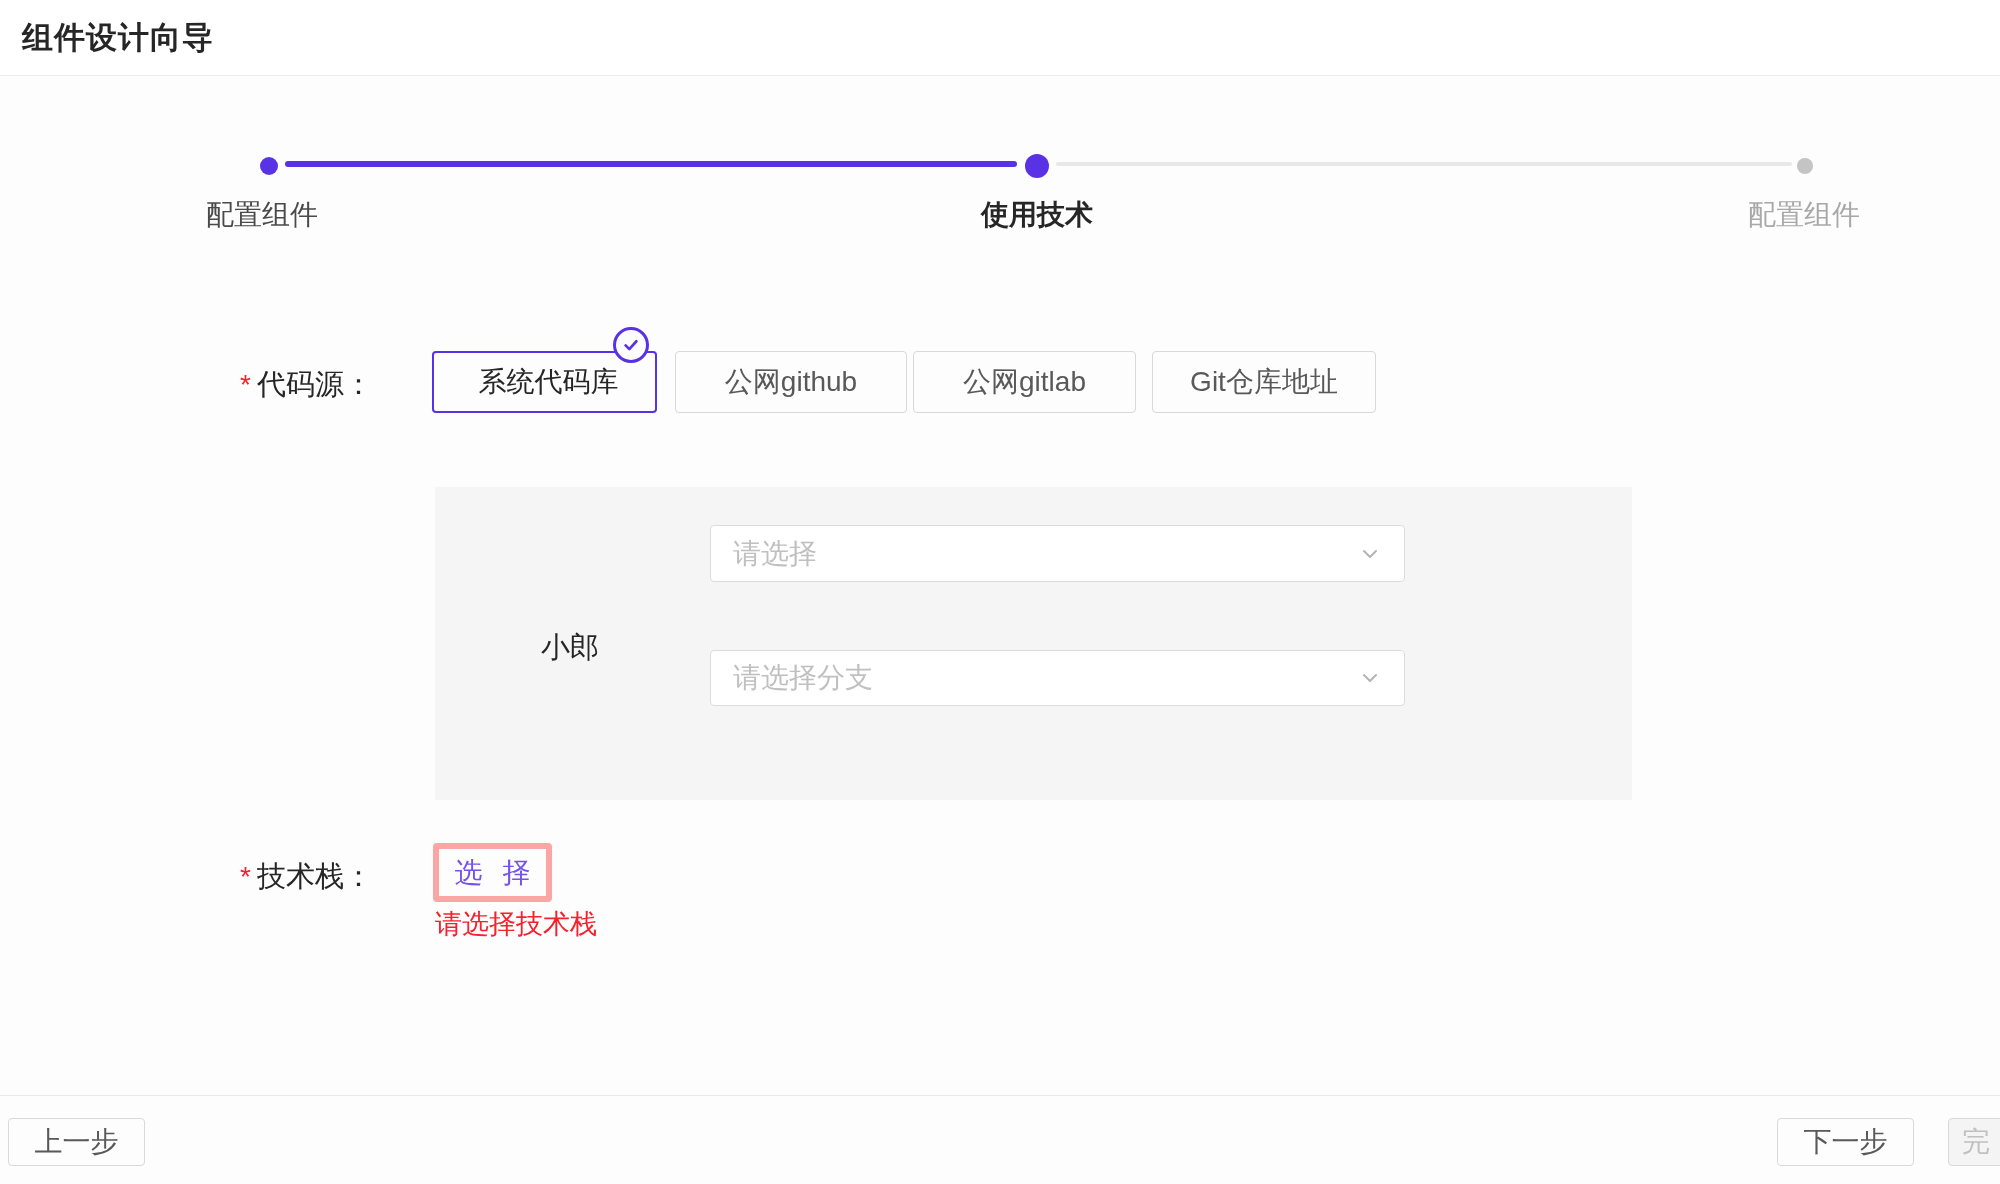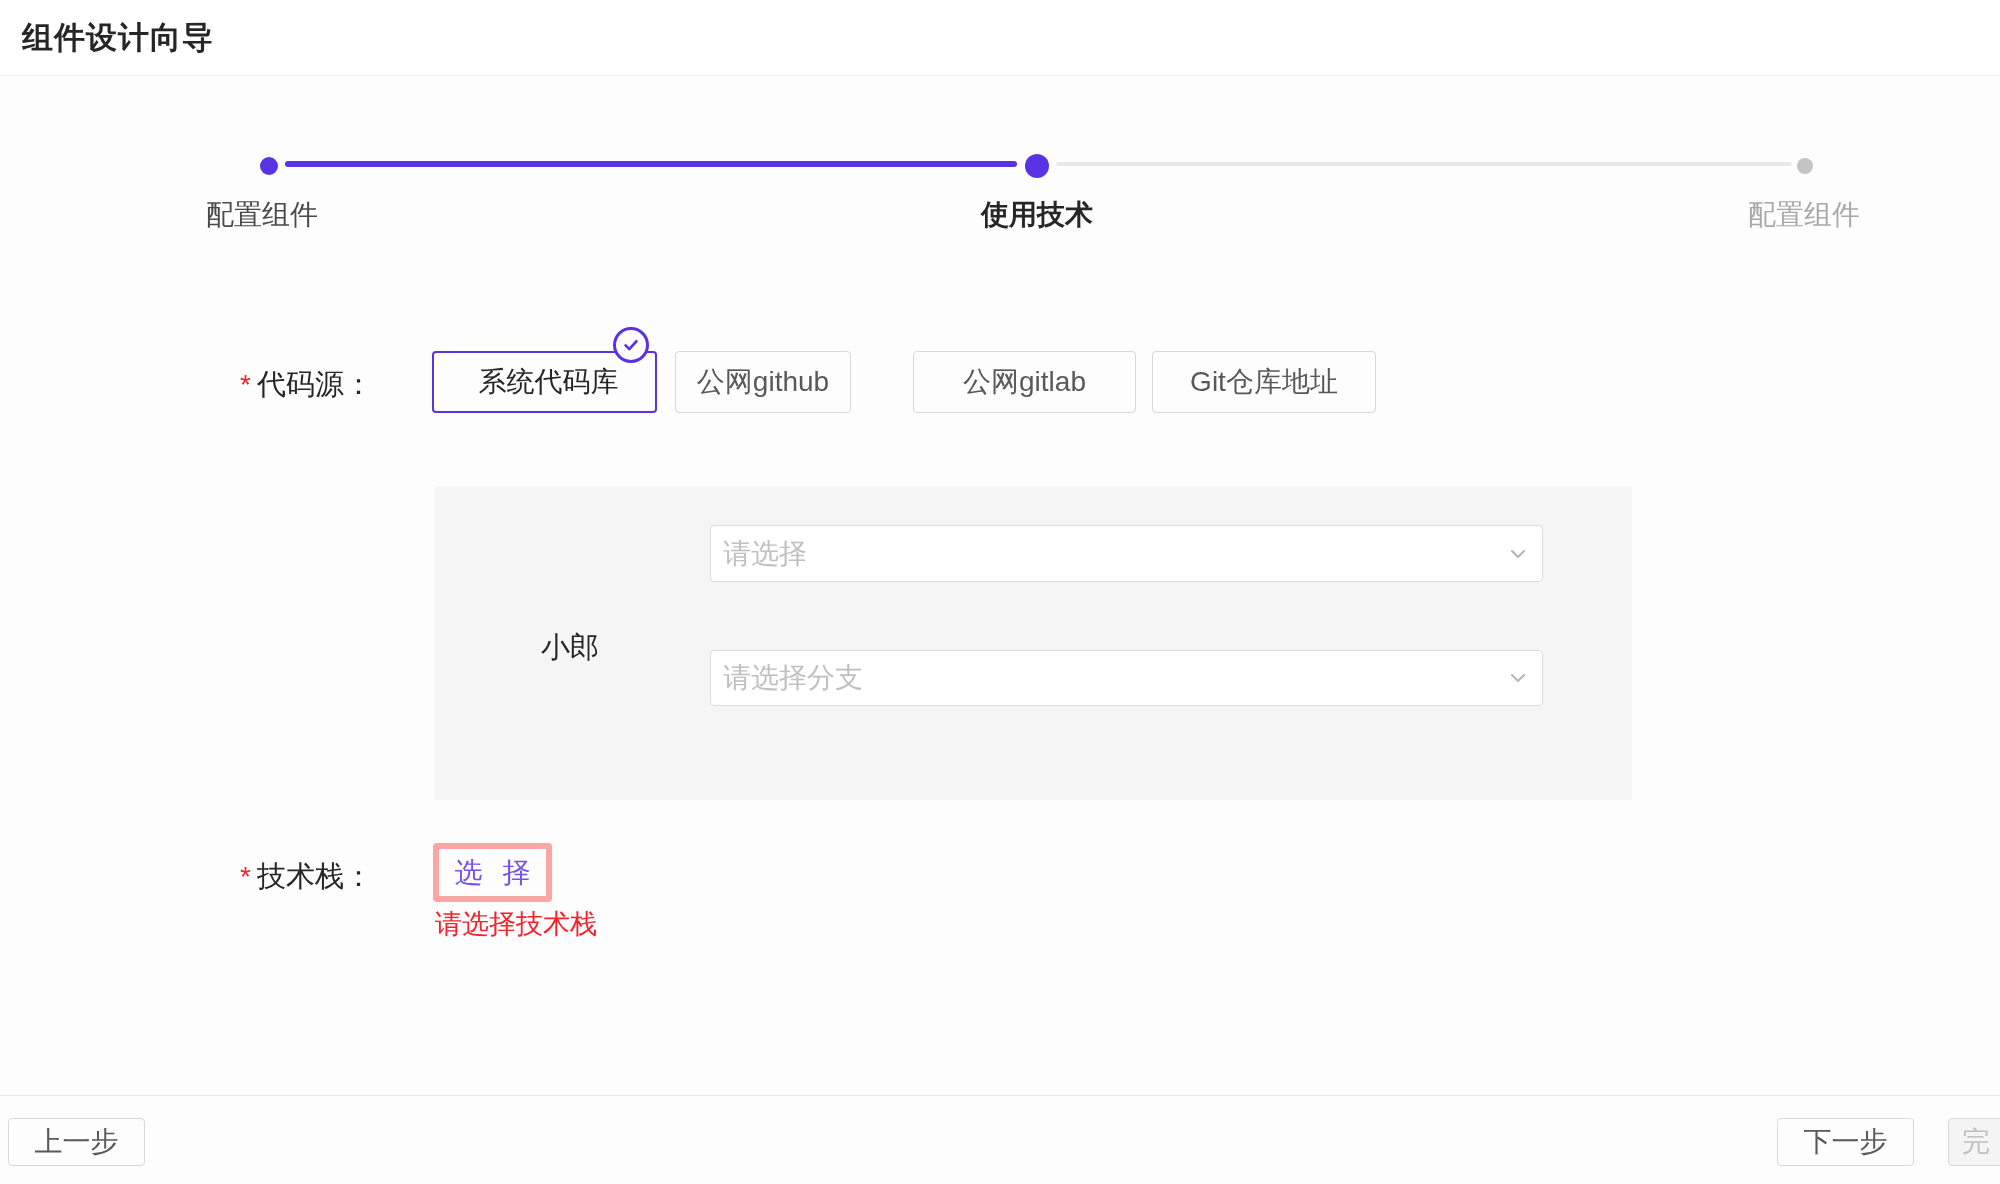--- a/index.html
+++ b/index.html
@@ -28,33 +28,33 @@
   .form-label { position:absolute; font-size:29px; color:#262626; white-space:nowrap; text-align:left; }
   .req { color:#f5222d; margin-right:6px; font-size:28px; }
   .label-code-source { left:240px; width:186px; top:365px; }
   .label-tech-stack { left:240px; width:186px; top:857px; }
 
   
   .opt { position:absolute; top:351px; height:62px; border:1px solid #d9d9d9; border-radius:4px;
          background:#fdfdfd; font-size:28px; color:#595959; display:flex; align-items:center;
          justify-content:center; cursor:pointer; font-family:inherit; }
   .opt-1 { left:432px; width:225px; border:2px solid #5a32e6; color:#262626;padding-left:8px; }
-  .opt-2 { left:675px; width:176px; }
+  .opt-2 { left:675px; width:232px; }
   .opt-3 { left:913px; width:223px; }
   .opt-4 { left:1152px; width:224px; }
   .check-badge { position:absolute; left:613px; top:327px; width:36px; height:36px; border-radius:50%;
                  background:#fdfdfd; border:3px solid #5a32e6; display:flex; align-items:center; justify-content:center; }
   .check-badge svg { width:20px; height:20px; }
 
   
   .repo-panel { position:absolute; left:435px; top:487px; width:1197px; height:313px; background:#f5f5f6; }
   .owner-label { position:absolute; left:541px; top:628px; font-size:29px; color:#262626; }
-  .select { position:absolute; left:710px; width:833px; background:#ffffff; border:1px solid #dcdcdc;
+  .select { position:absolute; left:710px; width:695px; background:#ffffff; border:1px solid #dcdcdc;
             border-radius:4px; display:flex; align-items:center; justify-content:space-between;
-            padding:0 12px; cursor:pointer; }
+            padding:0 22px; cursor:pointer; }
   .select-repo { top:525px; height:57px; }
   .select-branch { top:650px; height:56px; }
   .placeholder { font-size:28px; color:#c0c0c0; }
   .chevron svg { width:24px; height:24px; display:block; }
 
   
   .btn-select { position:absolute; left:433px; top:843px; width:119px; height:59px; border:6px solid #fca5a5;
                 border-radius:4px; background:#fdfdfd; color:#7452ec; font-size:28px; cursor:pointer;
                 font-family:inherit; letter-spacing:6px; padding-left:6px; }
   .error-text { position:absolute; left:435px; top:906px; font-size:27px; color:#f5222d; }

